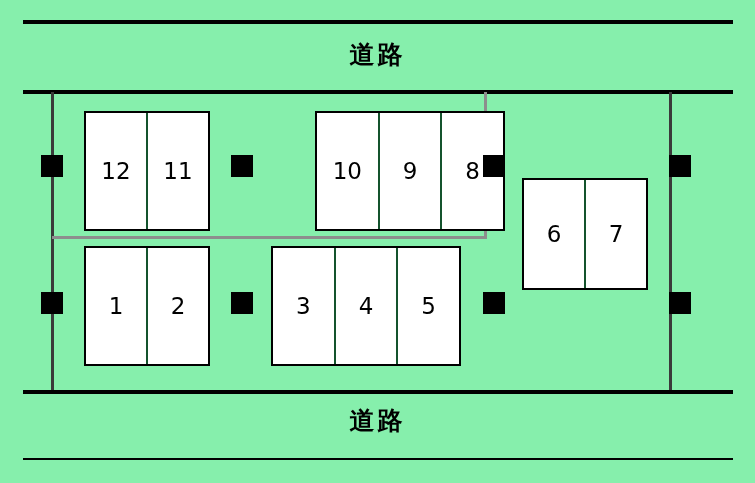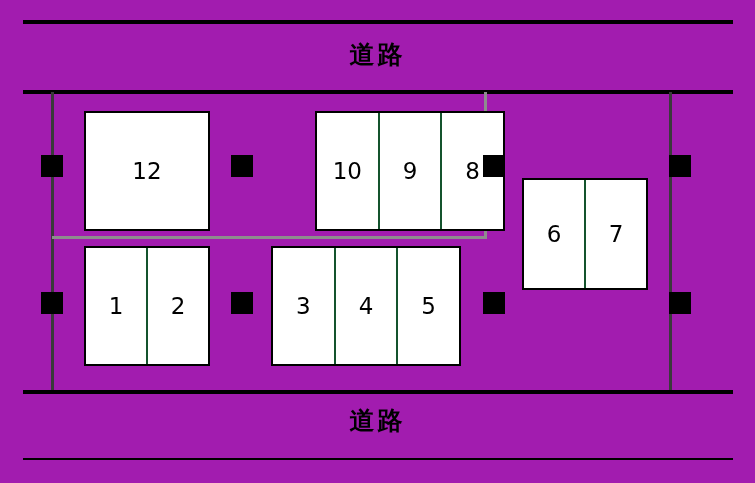--- a/index.html
+++ b/index.html
@@ -8,21 +8,21 @@
     padding: 0;
     background: #ffffff;
   }
   body {
     font-family: "DejaVu Sans", "Liberation Sans", sans-serif;
   }
   #plan {
     position: relative;
     width: 755px;
     height: 483px;
-    background: #a21caf;
+    background: #86efac;
     overflow: hidden;
   }
 
   
   .hline {
     position: absolute;
     background: #000000;
   }
   .hline.thick { height: 4px; }
   .hline.thin { height: 2px; }
@@ -100,20 +100,21 @@
   <div class="hline thick" style="left:23px; top:90px; width:710px;"></div>
 
   <div class="vline" style="left:51px; top:92px; height:300px;"></div>
   <div class="vline" style="left:669px; top:92px; height:300px;"></div>
 
   <div class="gray-v" style="left:484px; top:92px; height:147px;"></div>
   <div class="gray-h" style="left:52px; top:236px; width:435px;"></div>
 
   <div class="stall-group" style="left:84px; top:111px; width:126px; height:120px;">
     <div class="stall">12</div>
+    <div class="stall">11</div>
   </div>
 
   <div class="stall-group" style="left:271px; top:111px; width:190px; height:120px;margin-left:44px;">
     <div class="stall">10</div>
     <div class="stall">9</div>
     <div class="stall">8</div>
   </div>
 
   <div class="stall-group" style="left:522px; top:178px; width:126px; height:112px;">
     <div class="stall">6</div>

